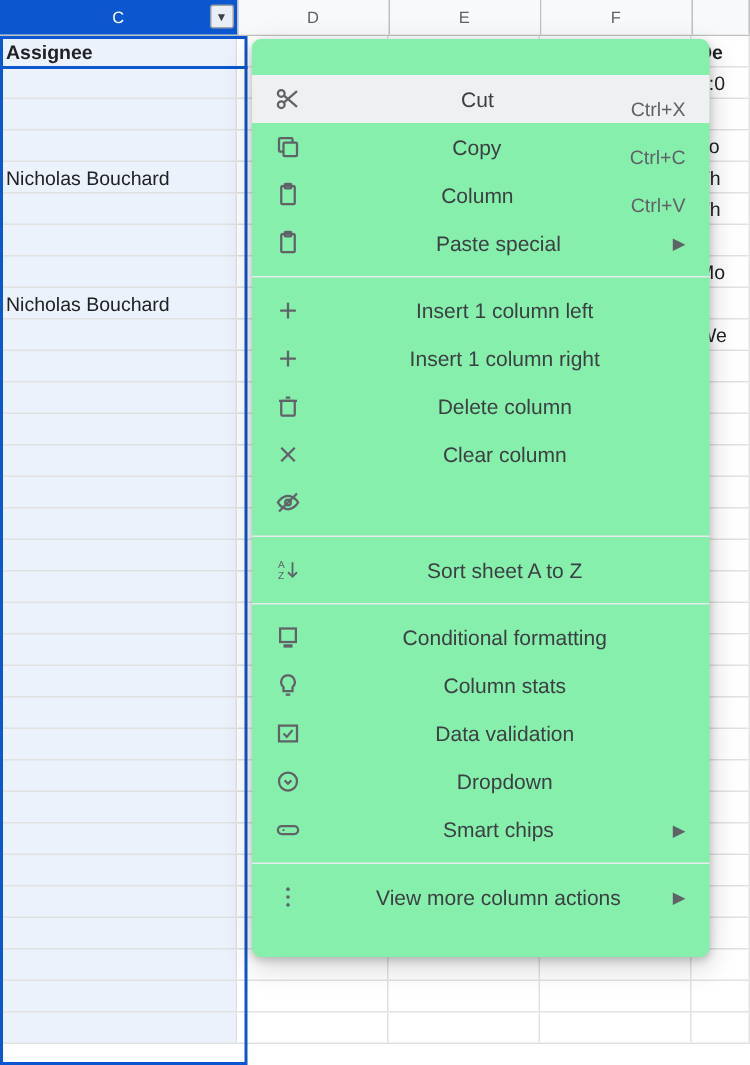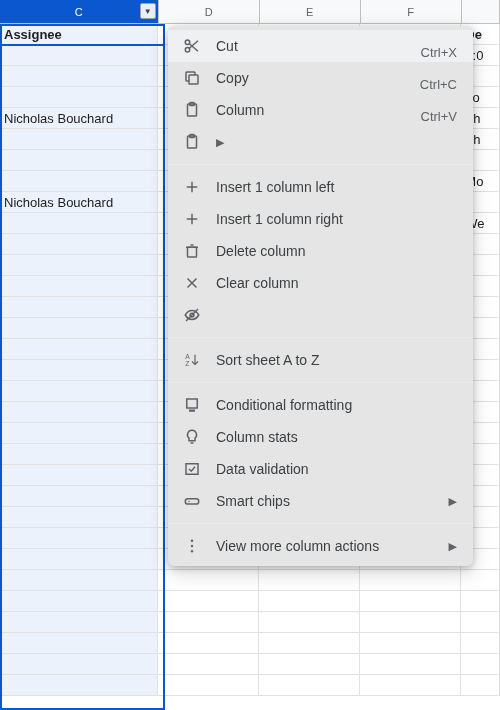--- a/index.html
+++ b/index.html
@@ -98,26 +98,27 @@
   .wE { width: 105px; }
   .wF { width: 105px; }
   .wG { width: 40px; }
 
   
   .ctx {
     position: absolute;
     left: 168px;
     top: 26px;
     width: 305px;
-    background: #e5e5e5;
+    background: #86efac;
     border-radius: 6px;
     box-shadow: 0 2px 6px rgba(0,0,0,0.2), 0 6px 20px rgba(0,0,0,0.18);
-    padding: 4px 0;
+    padding: 24px 0;
     font-size: 14px;
     color: #3c4043;
+    text-align: center;
   }
   .mi {
     display: flex;
     align-items: center;
     height: 32px;
     padding: 0 16px 0 14px;
     cursor: default;
   }
   .mi:hover, .mi.hover {
     background: #eef0f2;
@@ -557,20 +558,21 @@
     <span class="sc">Ctrl+V</span>
   </div>
 
   <div class="mi">
     <span class="ico">
       <svg width="18" height="18" viewBox="0 0 24 24" fill="none" stroke="#5f6368" stroke-width="2">
           <rect x="6" y="4" width="12" height="16" rx="1"></rect>
           <rect x="9" y="2" width="6" height="4" rx="1"></rect>
         </svg>
     </span>
+    <span class="lbl">Paste special</span>
     <span class="sub">▶</span>
   </div>
 
   <div class="sep"></div>
 
   <div class="mi">
     <span class="ico">
       <svg width="18" height="18" viewBox="0 0 24 24" stroke="#5f6368" stroke-width="2">
           <line x1="12" y1="5" x2="12" y2="19"></line>
           <line x1="5" y1="12" x2="19" y2="12"></line>
@@ -661,20 +663,29 @@
   <div class="mi">
     <span class="ico">
       <svg width="18" height="18" viewBox="0 0 24 24" fill="none" stroke="#5f6368" stroke-width="2">
           <rect x="4" y="5" width="16" height="14"></rect>
           <polyline points="8 12 11 15 16 9"></polyline>
         </svg>
     </span>
     <span class="lbl">Data validation</span>
   </div>
 
+  <div class="mi">
+    <span class="ico">
+      <svg width="18" height="18" viewBox="0 0 24 24" fill="none" stroke="#5f6368" stroke-width="2">
+          <circle cx="12" cy="12" r="8"></circle>
+          <polyline points="9 11 12 14 15 11"></polyline>
+        </svg>
+    </span>
+    <span class="lbl">Dropdown</span>
+  </div>
 
   <div class="mi">
     <span class="ico">
       <svg width="18" height="18" viewBox="0 0 24 24" fill="none" stroke="#5f6368" stroke-width="2">
           <rect x="3" y="9" width="18" height="7" rx="3.5"></rect>
           <circle cx="8" cy="12.5" r="1" fill="#5f6368" stroke="none"></circle>
         </svg>
     </span>
     <span class="lbl">Smart chips</span>
     <span class="sub">▶</span>

